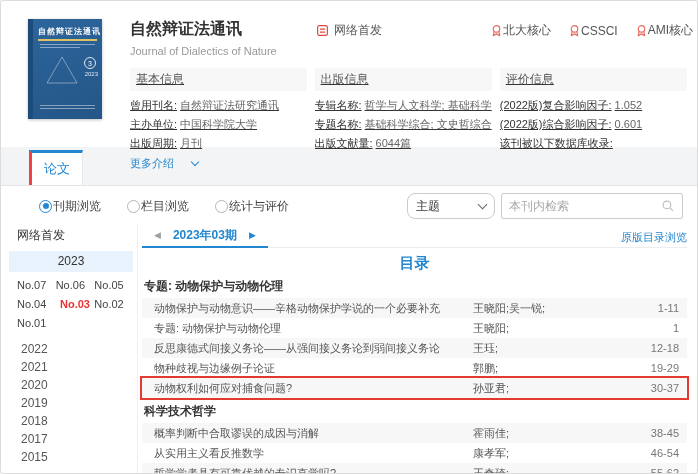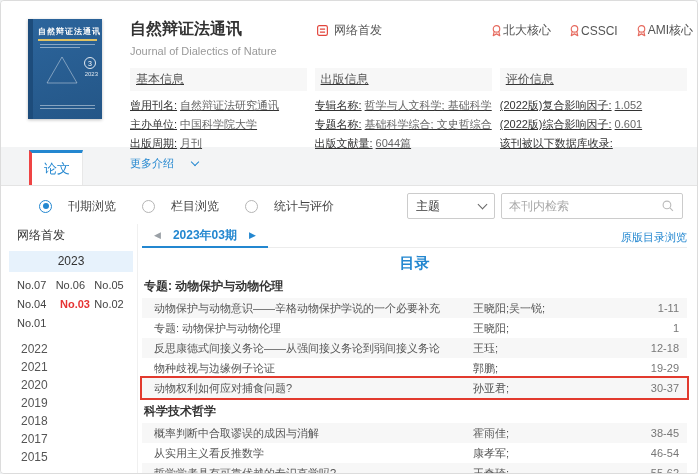--- a/index.html
+++ b/index.html
@@ -61,26 +61,26 @@
   .tab {
     display: inline-block; margin-top: 3px; min-width: 54px; height: 35px; line-height: 31px;
     text-align: center; background: #fff; border-top: 3px solid #2387d0;
     border-left: 3px solid #ef4444; border-right: 1px solid #e8e8e8;
     color: #2387d0; font-size: 13px; padding: 0 10px; cursor: pointer;
   }
 
   
   .content-card { background: #fff; height: 290px; border-top: 1px solid #e4e4e4; }
   .toolbar { display: flex; align-items: center; height: 38px; padding: 2px 14px 0 38px; }
-  .radio { display: flex; align-items: center; gap: 16px; margin-right: 26px; font-size: 12px; color: #444; cursor: pointer; }
+  .radio { display: flex; align-items: center; gap: 1px; margin-right: 26px; font-size: 12px; color: #444; cursor: pointer; }
   .radio-dot { width: 13px; height: 13px; border-radius: 50%; border: 1px solid #b5b5b5; position: relative; background: #fff; flex: none; }
   .radio-dot.on { border-color: #2387d0; }
   .radio-dot.on::after { content: ""; position: absolute; left: 2.5px; top: 2.5px; right: 2.5px; bottom: 2.5px; border-radius: 50%; background: #2387d0; }
   .filter-select {
-    margin-left: auto; width: 88px; height: 26px; border: 1px solid #ccc; border-radius: 2px;
+    margin-left: auto; width: 88px; height: 26px; border: 1px solid #ccc; border-radius: 8px;
     display: flex; align-items: center; justify-content: space-between; padding: 0 8px;
     font-size: 12px; color: #333; background: #fff; cursor: pointer;
   }
   .sel-chevron { width: 7px; height: 7px; border-right: 1.4px solid #666; border-bottom: 1.4px solid #666; transform: rotate(45deg); margin-top: -3px; }
   .search-box { width: 182px; height: 26px; border: 1px solid #ccc; border-radius: 2px; margin-left: 6px; display: flex; align-items: center; padding: 0 7px; background: #fff; }
   .search-box input { border: none; outline: none; flex: 1; font-size: 12px; color: #333; font-family: "Liberation Sans", sans-serif; min-width: 0; background: transparent; }
   .search-box input::placeholder { color: #a9a9a9; }
 
   .content-body { display: flex; height: 250px; }
 

